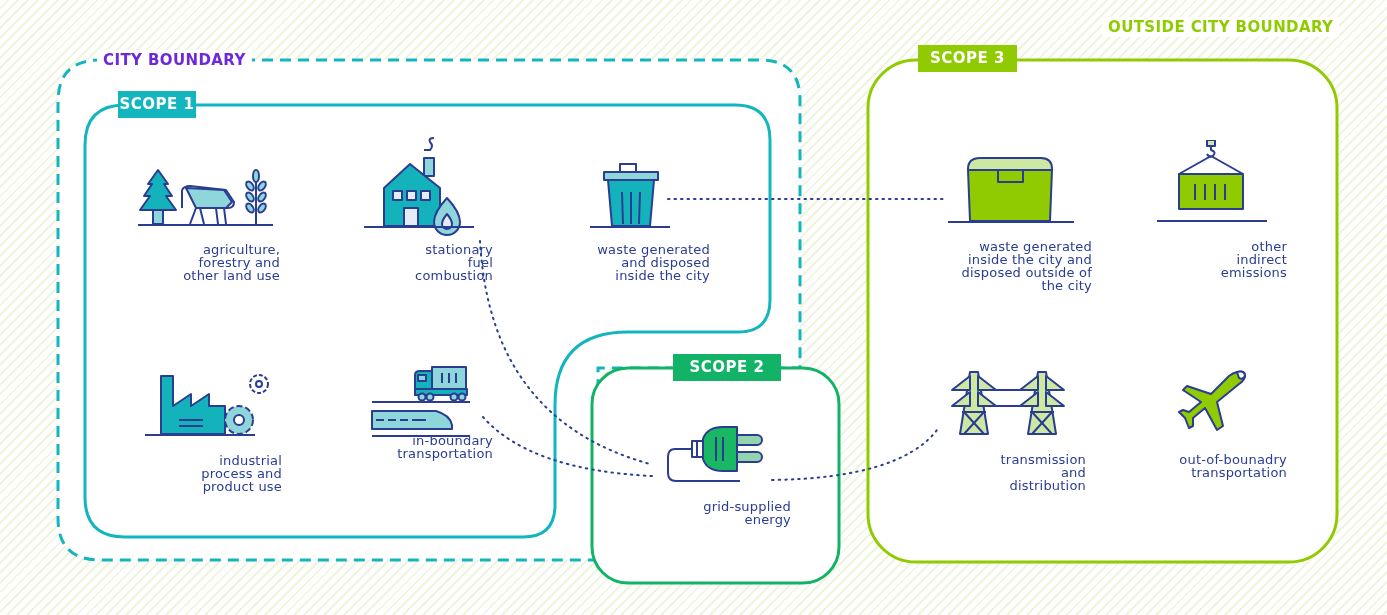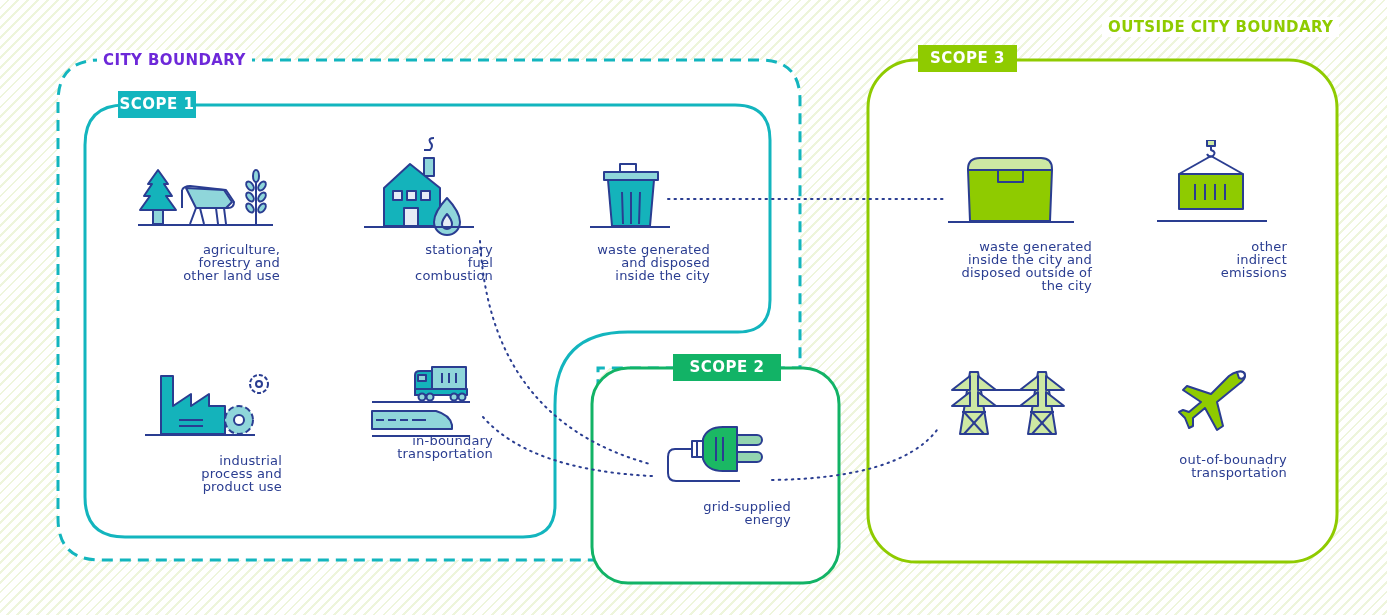--- a/index.html
+++ b/index.html
@@ -236,18 +236,23 @@
     <div>waste generated</div>
     <div>inside the city and</div>
     <div>disposed outside of</div>
     <div>the city</div>
   </div>
   <div class="label" style="left:1137px;top:240px;width:150px">
     <div>other</div>
     <div>indirect</div>
     <div>emissions</div>
   </div>
+  <div class="label" style="left:936px;top:453px;width:150px">
+    <div>transmission</div>
+    <div>and</div>
+    <div>distribution</div>
+  </div>
   <div class="label" style="left:1137px;top:453px;width:150px">
     <div>out-of-bounadry</div>
     <div>transportation</div>
   </div>
 
 </div>
 
 </body></html>

